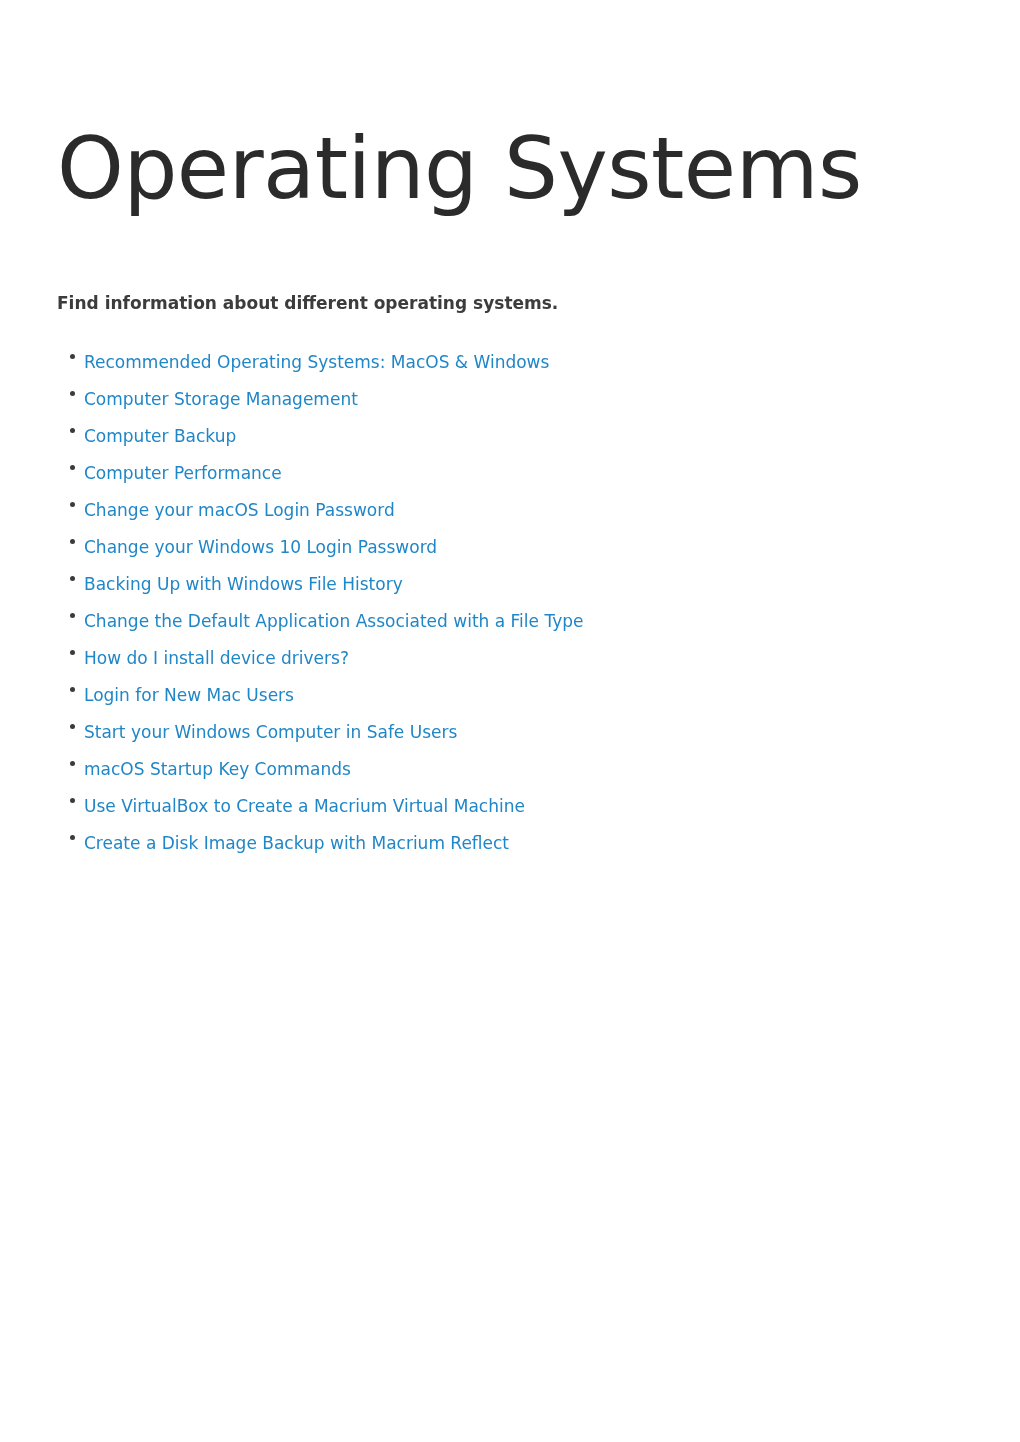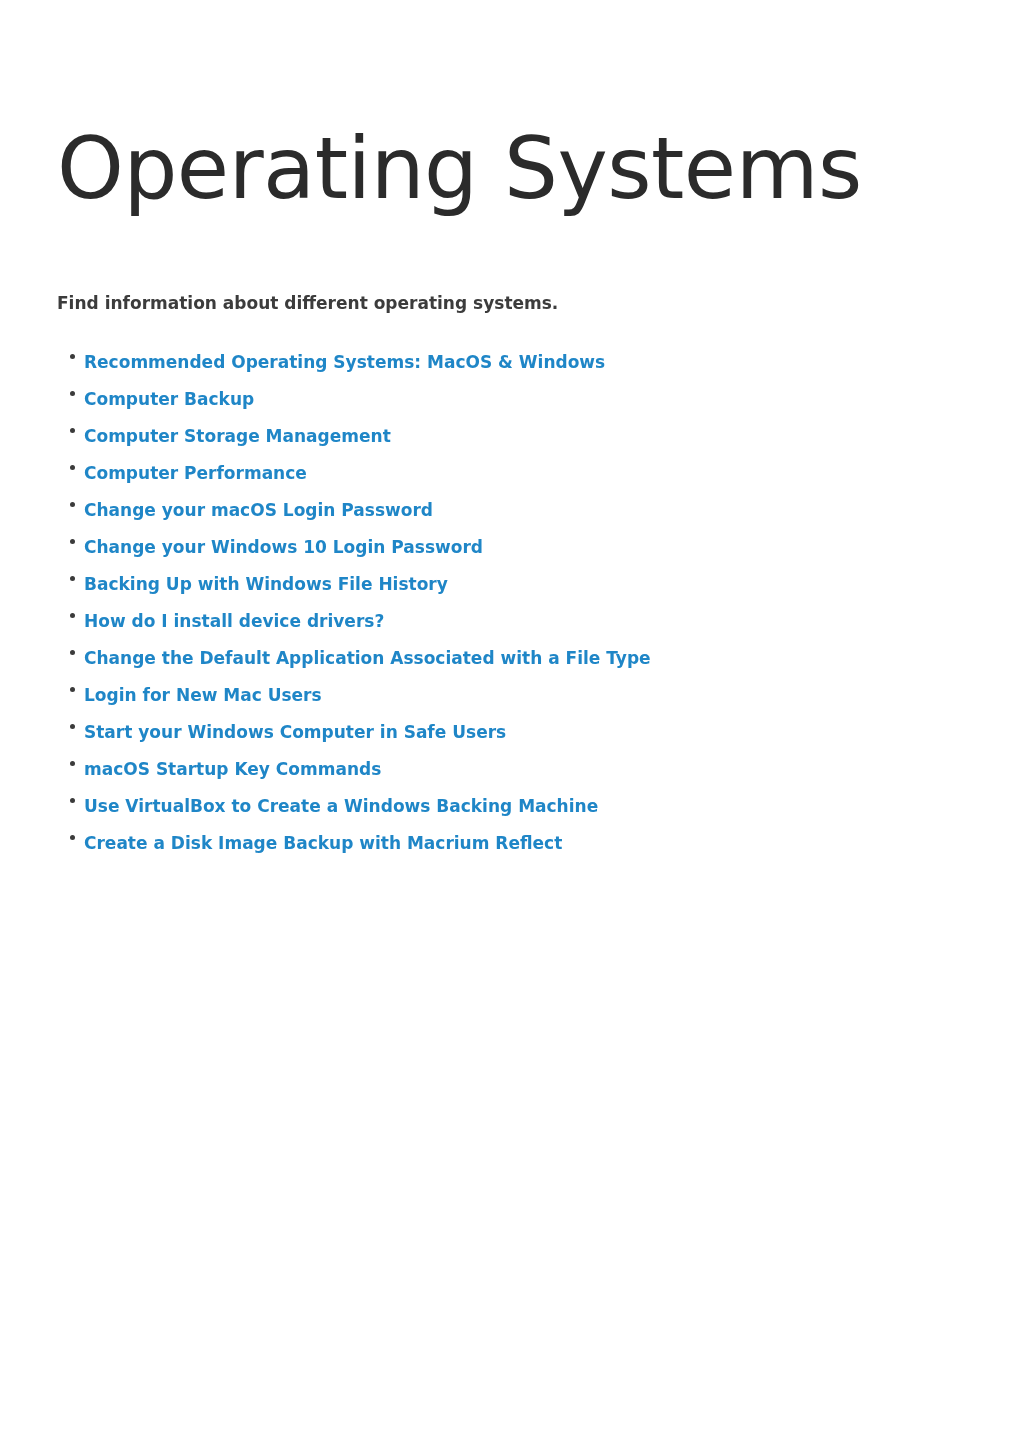--- a/index.html
+++ b/index.html
@@ -84,49 +84,49 @@
     left: 13px;
     top: 10px;
     width: 5px;
     height: 5px;
     background: #3b3b3b;
     border-radius: 50%;
     display: block;
   }
   .list-link {
     font-size: 17px;
-    font-weight: 700;
+    font-weight: 400;
     color: #1f86c7;
     text-decoration: none;
     white-space: nowrap;
     cursor: pointer;
   }
 </style>
 </head>
 <body>
 
 <div class="page">
   <div class="content">
 
     <h1 class="page-title">Operating Systems</h1>
 
     <p class="intro">Find information about different operating systems.</p>
 
     <ul class="link-list">
 
     <li class="link-list-item"><span class="bullet-icon"></span><a class="list-link" href="#">Recommended Operating Systems: MacOS &amp; Windows</a></li>
+        <li class="link-list-item"><span class="bullet-icon"></span><a class="list-link" href="#">Computer Storage Management</a></li>
         <li class="link-list-item"><span class="bullet-icon"></span><a class="list-link" href="#">Computer Backup</a></li>
-        <li class="link-list-item"><span class="bullet-icon"></span><a class="list-link" href="#">Computer Storage Management</a></li>
         <li class="link-list-item"><span class="bullet-icon"></span><a class="list-link" href="#">Computer Performance</a></li>
         <li class="link-list-item"><span class="bullet-icon"></span><a class="list-link" href="#">Change your macOS Login Password</a></li>
         <li class="link-list-item"><span class="bullet-icon"></span><a class="list-link" href="#">Change your Windows 10 Login Password</a></li>
         <li class="link-list-item"><span class="bullet-icon"></span><a class="list-link" href="#">Backing Up with Windows File History</a></li>
+        <li class="link-list-item"><span class="bullet-icon"></span><a class="list-link" href="#">Change the Default Application Associated with a File Type</a></li>
         <li class="link-list-item"><span class="bullet-icon"></span><a class="list-link" href="#">How do I install device drivers?</a></li>
-        <li class="link-list-item"><span class="bullet-icon"></span><a class="list-link" href="#">Change the Default Application Associated with a File Type</a></li>
         <li class="link-list-item"><span class="bullet-icon"></span><a class="list-link" href="#">Login for New Mac Users</a></li>
         <li class="link-list-item"><span class="bullet-icon"></span><a class="list-link" href="#">Start your Windows Computer in Safe Users</a></li>
         <li class="link-list-item"><span class="bullet-icon"></span><a class="list-link" href="#">macOS Startup Key Commands</a></li>
-        <li class="link-list-item"><span class="bullet-icon"></span><a class="list-link" href="#">Use VirtualBox to Create a Windows Backing Machine</a></li>
+        <li class="link-list-item"><span class="bullet-icon"></span><a class="list-link" href="#">Use VirtualBox to Create a Macrium Virtual Machine</a></li>
         <li class="link-list-item"><span class="bullet-icon"></span><a class="list-link" href="#">Create a Disk Image Backup with Macrium Reflect</a></li>
       </ul>
 
   </div>
 </div>
 
 </body></html>

